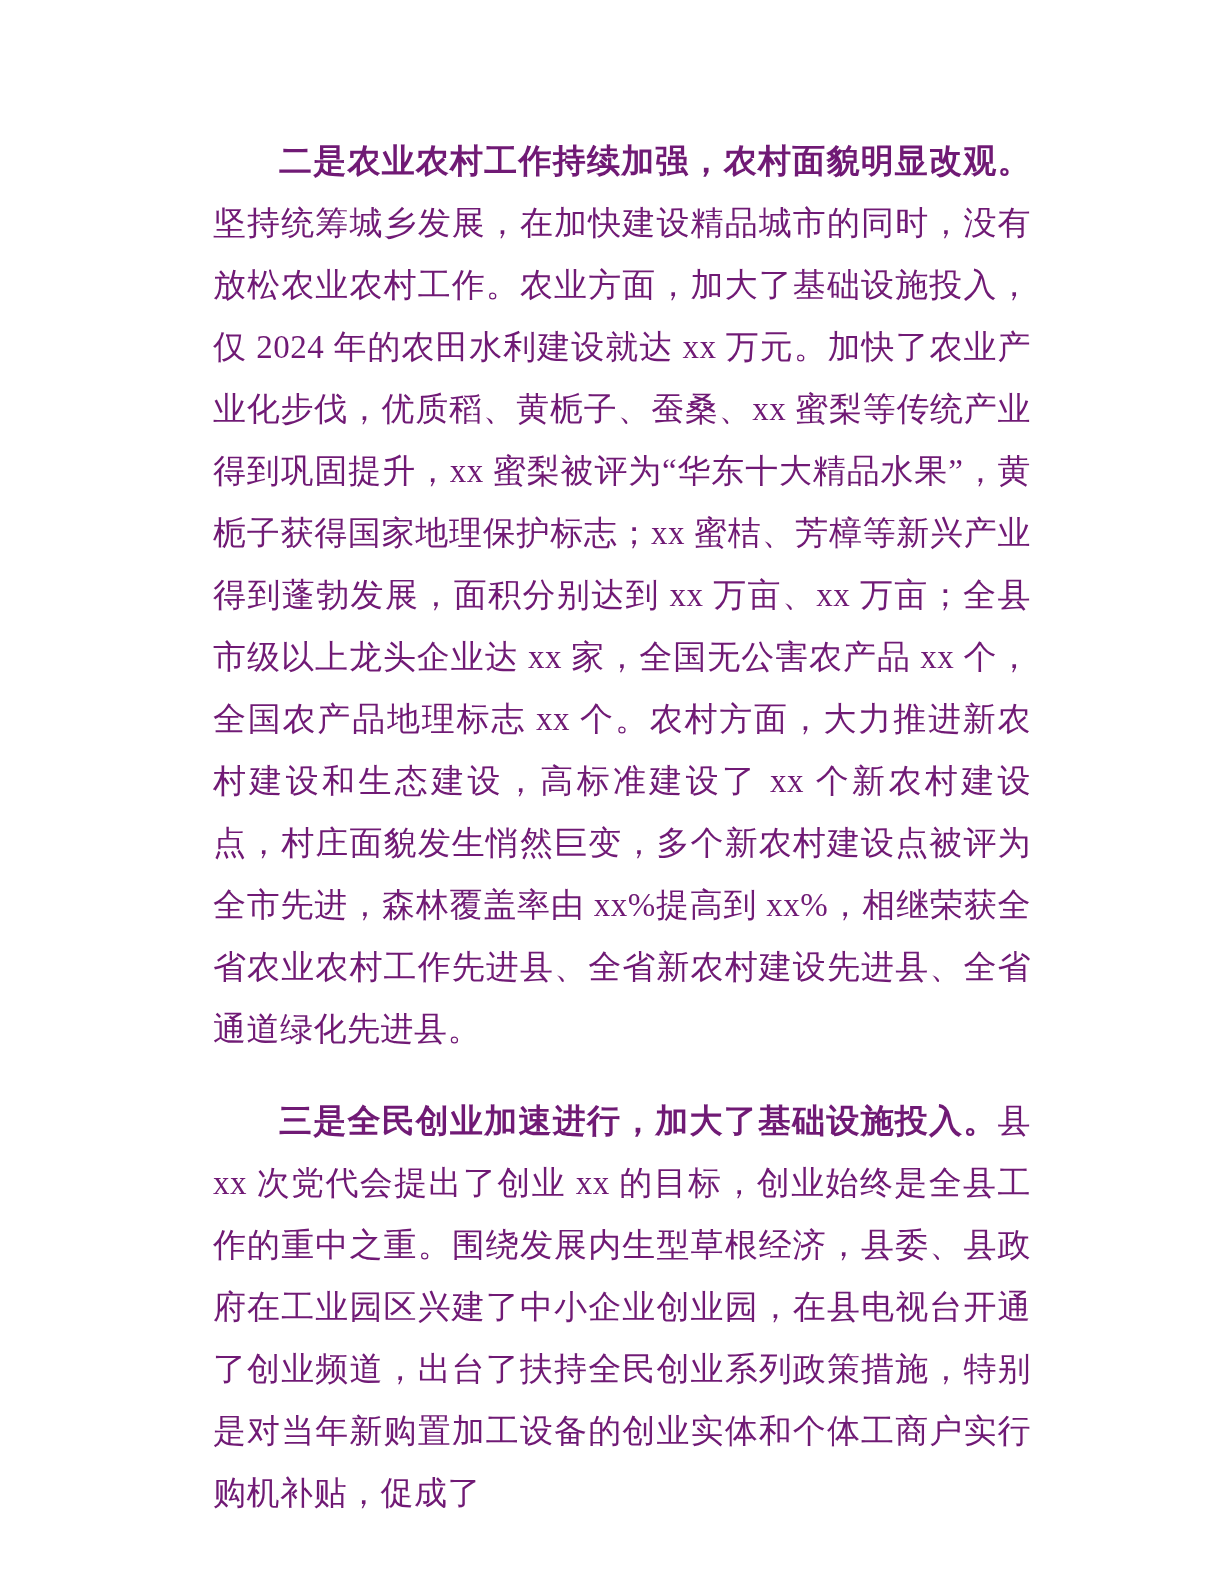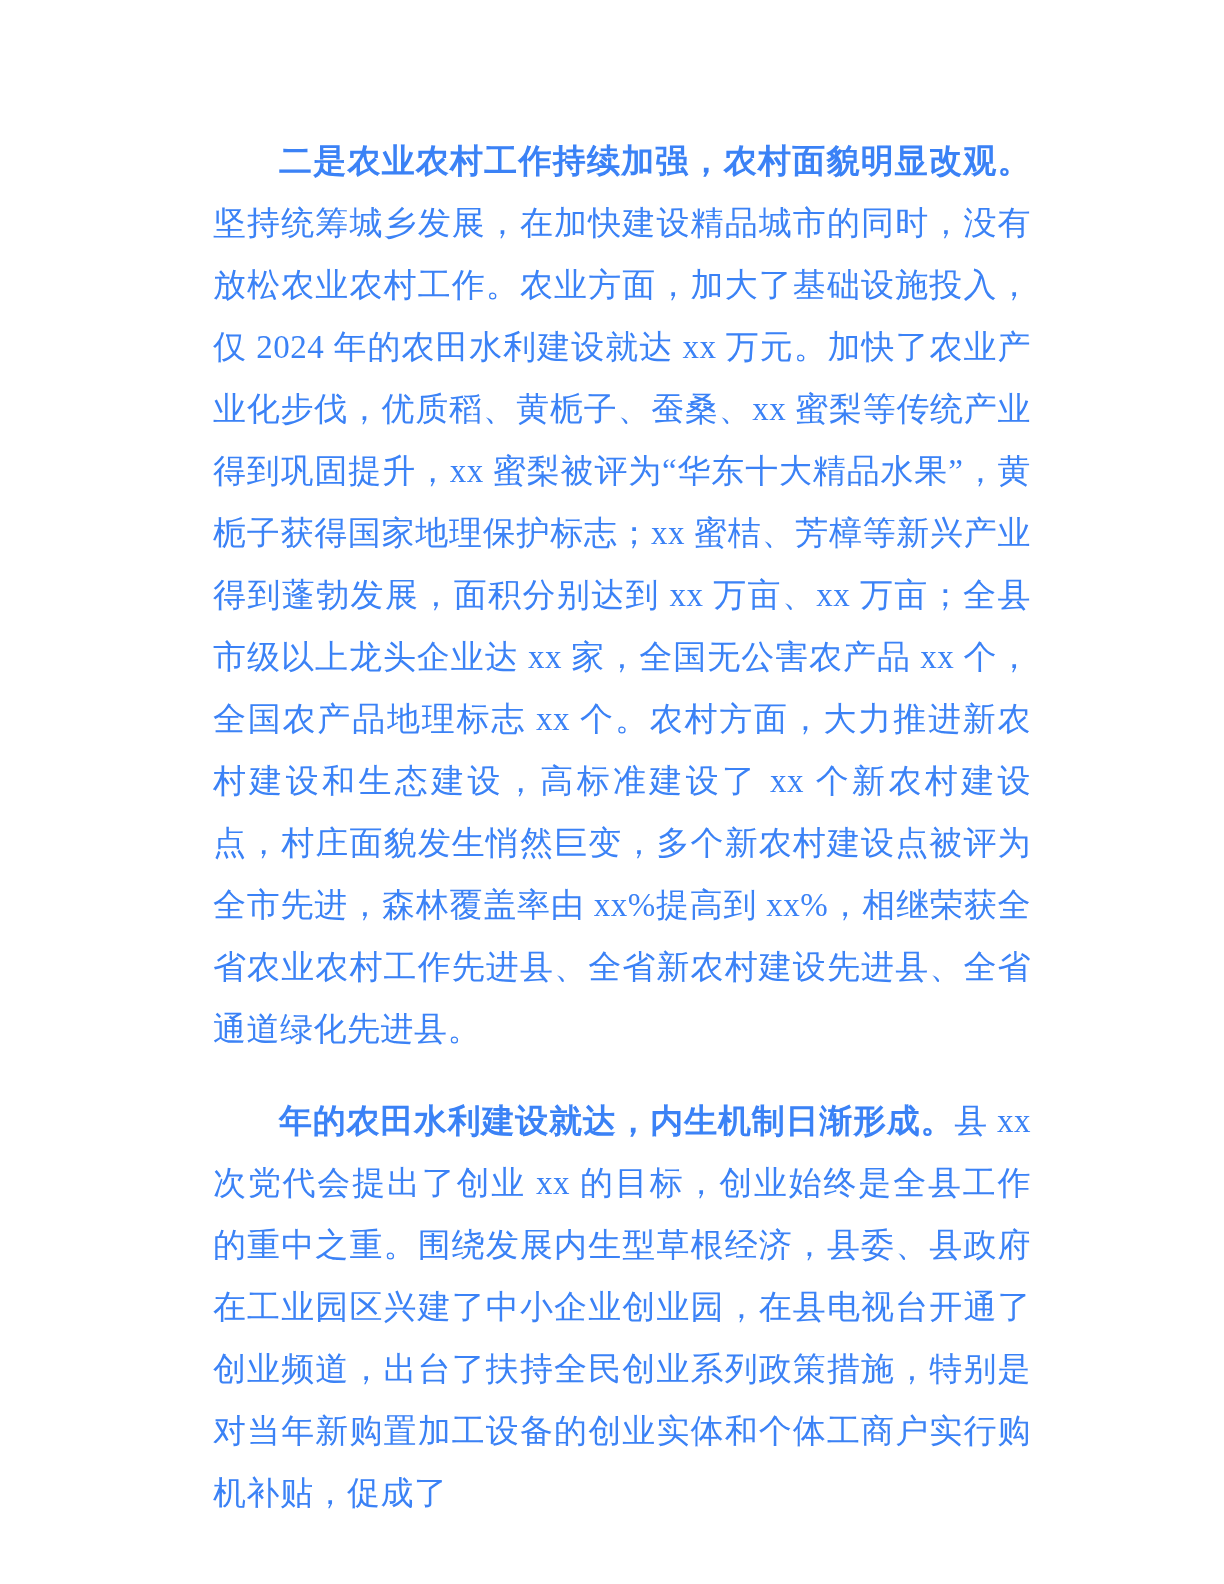--- a/index.html
+++ b/index.html
@@ -16,35 +16,35 @@
   }
   .content {
     position: absolute;
     left: 213px;
     top: 130px;
     width: 818px;
   }
   p.para {
     margin: 0 0 30px 0;
     padding: 0;
-    color: #3b82f6;
+    color: #701a75;
     font-family: "Liberation Serif", "DejaVu Serif", serif;
     font-weight: 400;
     font-size: 33px;
     line-height: 62px;
     text-align: justify;
     text-indent: 66px;
     letter-spacing: 0.5px;
   }
   p.para .lead {
     font-family: "Liberation Sans", "DejaVu Sans", sans-serif;
     font-weight: 700;
   }
 </style>
 </head>
 <body>
 
 <div class="page">
   <div class="content">
     <p class="para"><span class="lead">二是农业农村工作持续加强，农村面貌明显改观。</span><span>坚持统筹城乡发展，在加快建设精品城市的同时，没有放松农业农村工作。农业方面，加大了基础设施投入，仅 2024 年的农田水利建设就达 xx 万元。加快了农业产业化步伐，优质稻、黄栀子、蚕桑、xx 蜜梨等传统产业得到巩固提升，xx 蜜梨被评为“华东十大精品水果”，黄栀子获得国家地理保护标志；xx 蜜桔、芳樟等新兴产业得到蓬勃发展，面积分别达到 xx 万亩、xx 万亩；全县市级以上龙头企业达 xx 家，全国无公害农产品 xx 个，全国农产品地理标志 xx 个。农村方面，大力推进新农村建设和生态建设，高标准建设了 xx 个新农村建设点，村庄面貌发生悄然巨变，多个新农村建设点被评为全市先进，森林覆盖率由 xx%提高到 xx%，相继荣获全省农业农村工作先进县、全省新农村建设先进县、全省通道绿化先进县。</span></p>
-    <p class="para"><span class="lead">年的农田水利建设就达，内生机制日渐形成。</span><span>县 xx 次党代会提出了创业 xx 的目标，创业始终是全县工作的重中之重。围绕发展内生型草根经济，县委、县政府在工业园区兴建了中小企业创业园，在县电视台开通了创业频道，出台了扶持全民创业系列政策措施，特别是对当年新购置加工设备的创业实体和个体工商户实行购机补贴，促成了</span></p>
+    <p class="para"><span class="lead">三是全民创业加速进行，加大了基础设施投入。</span><span>县 xx 次党代会提出了创业 xx 的目标，创业始终是全县工作的重中之重。围绕发展内生型草根经济，县委、县政府在工业园区兴建了中小企业创业园，在县电视台开通了创业频道，出台了扶持全民创业系列政策措施，特别是对当年新购置加工设备的创业实体和个体工商户实行购机补贴，促成了</span></p>
   </div>
 </div>
 
 </body></html>

